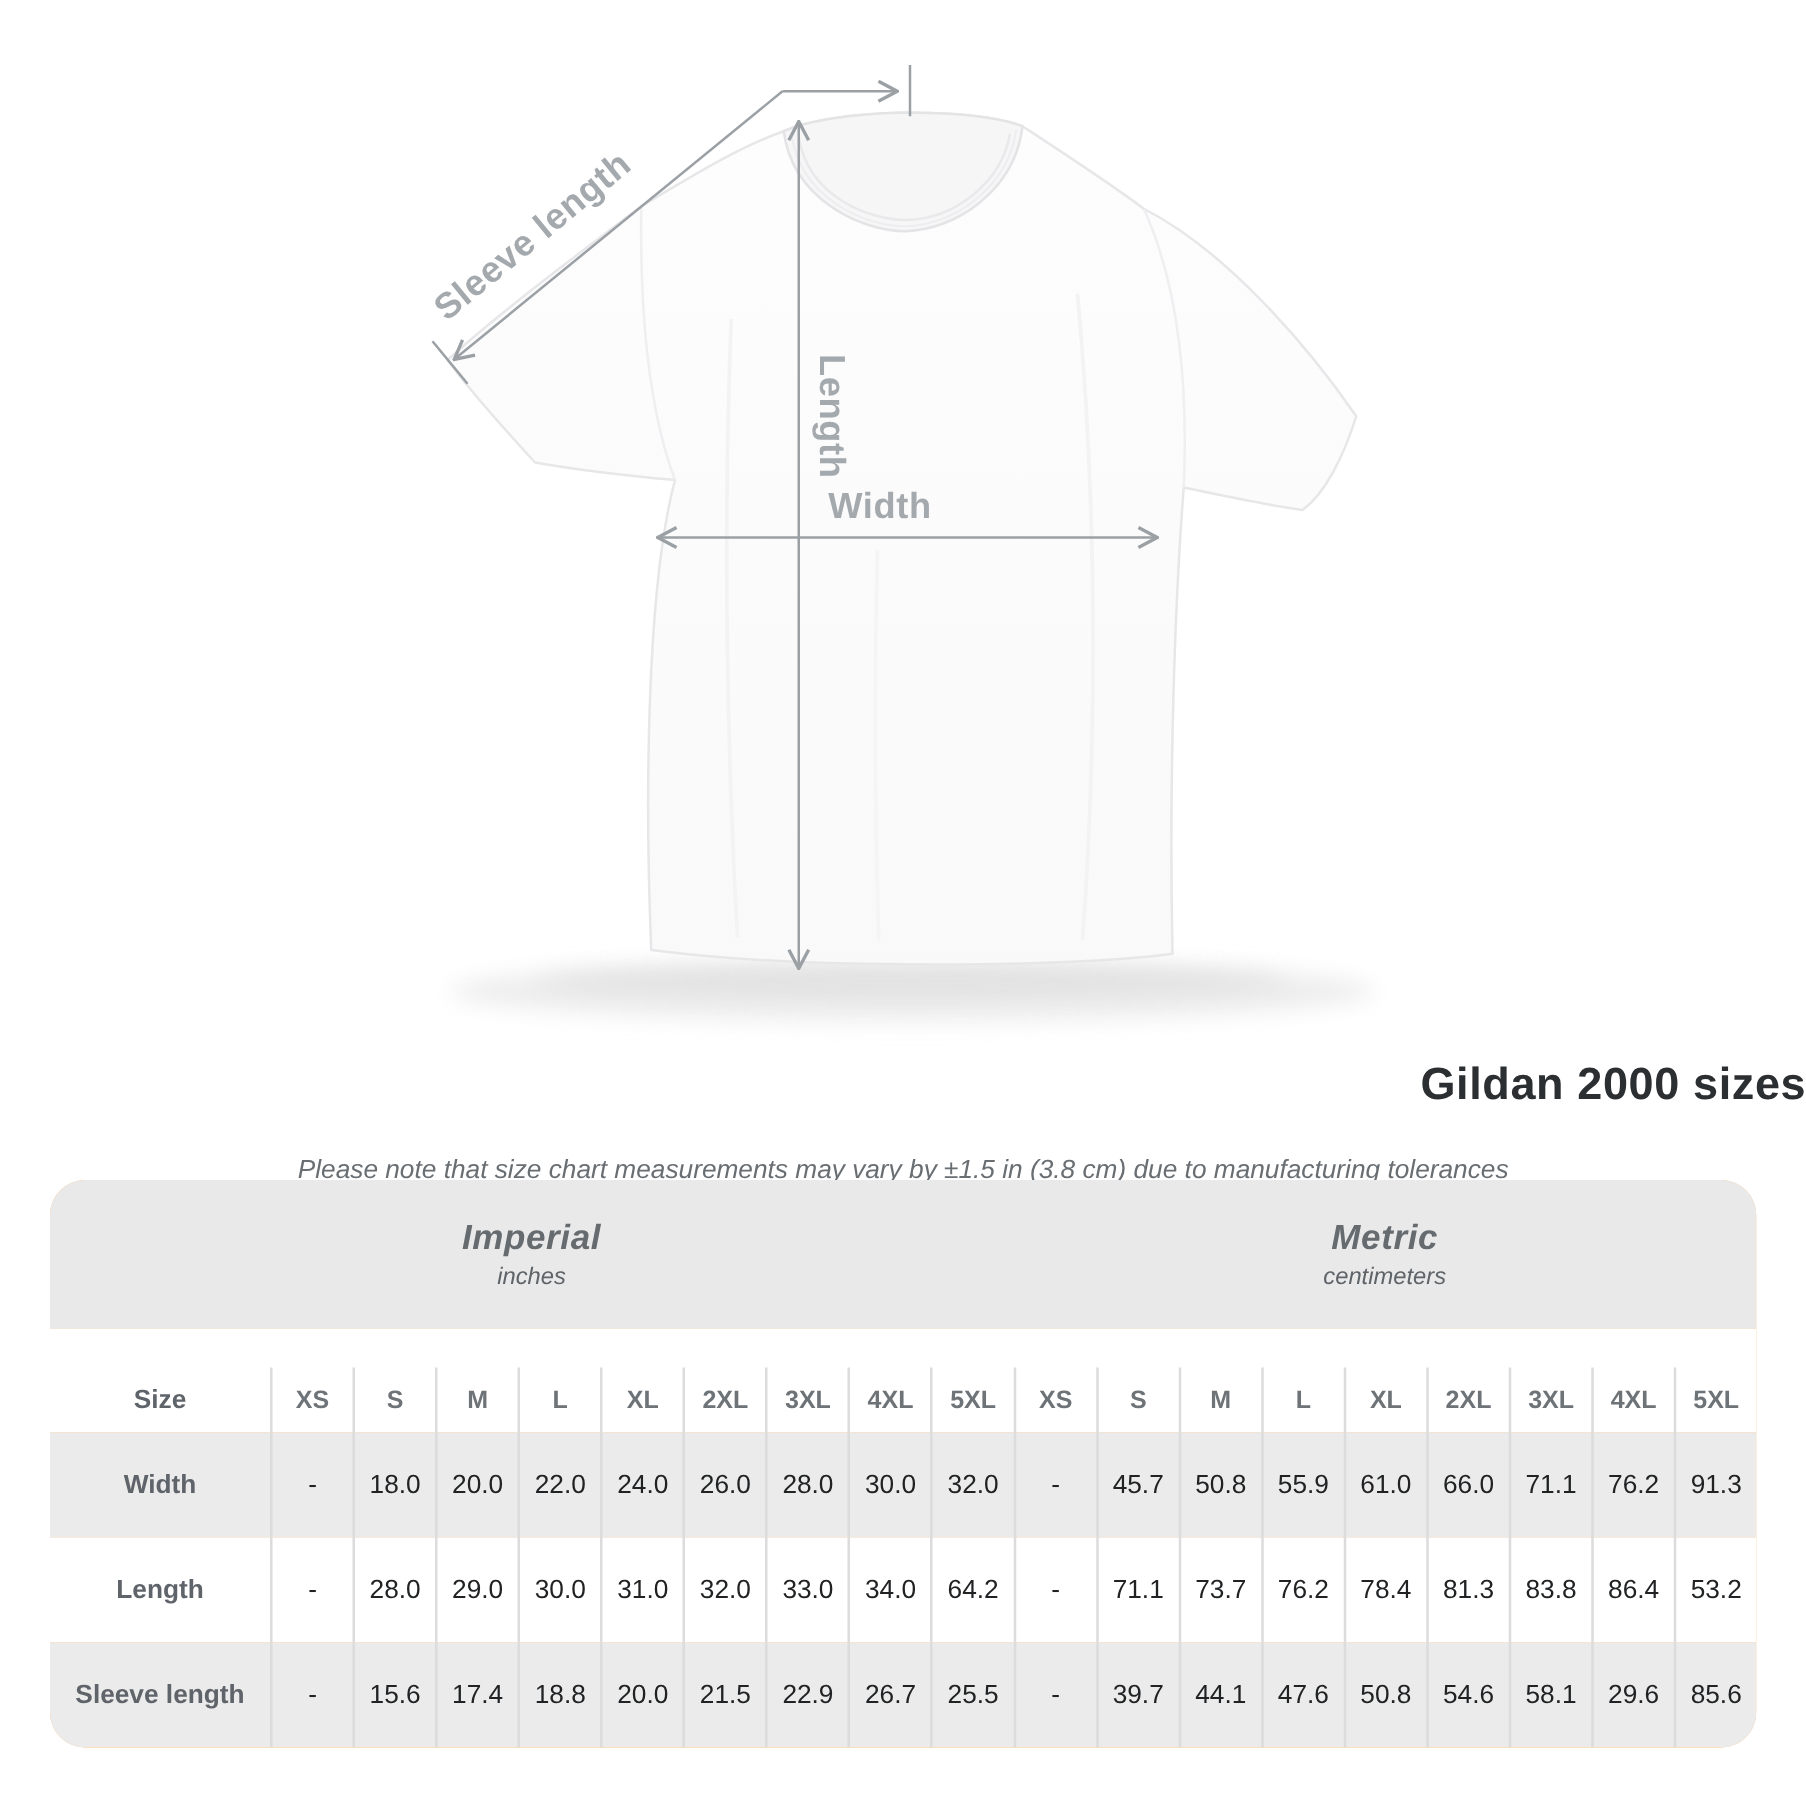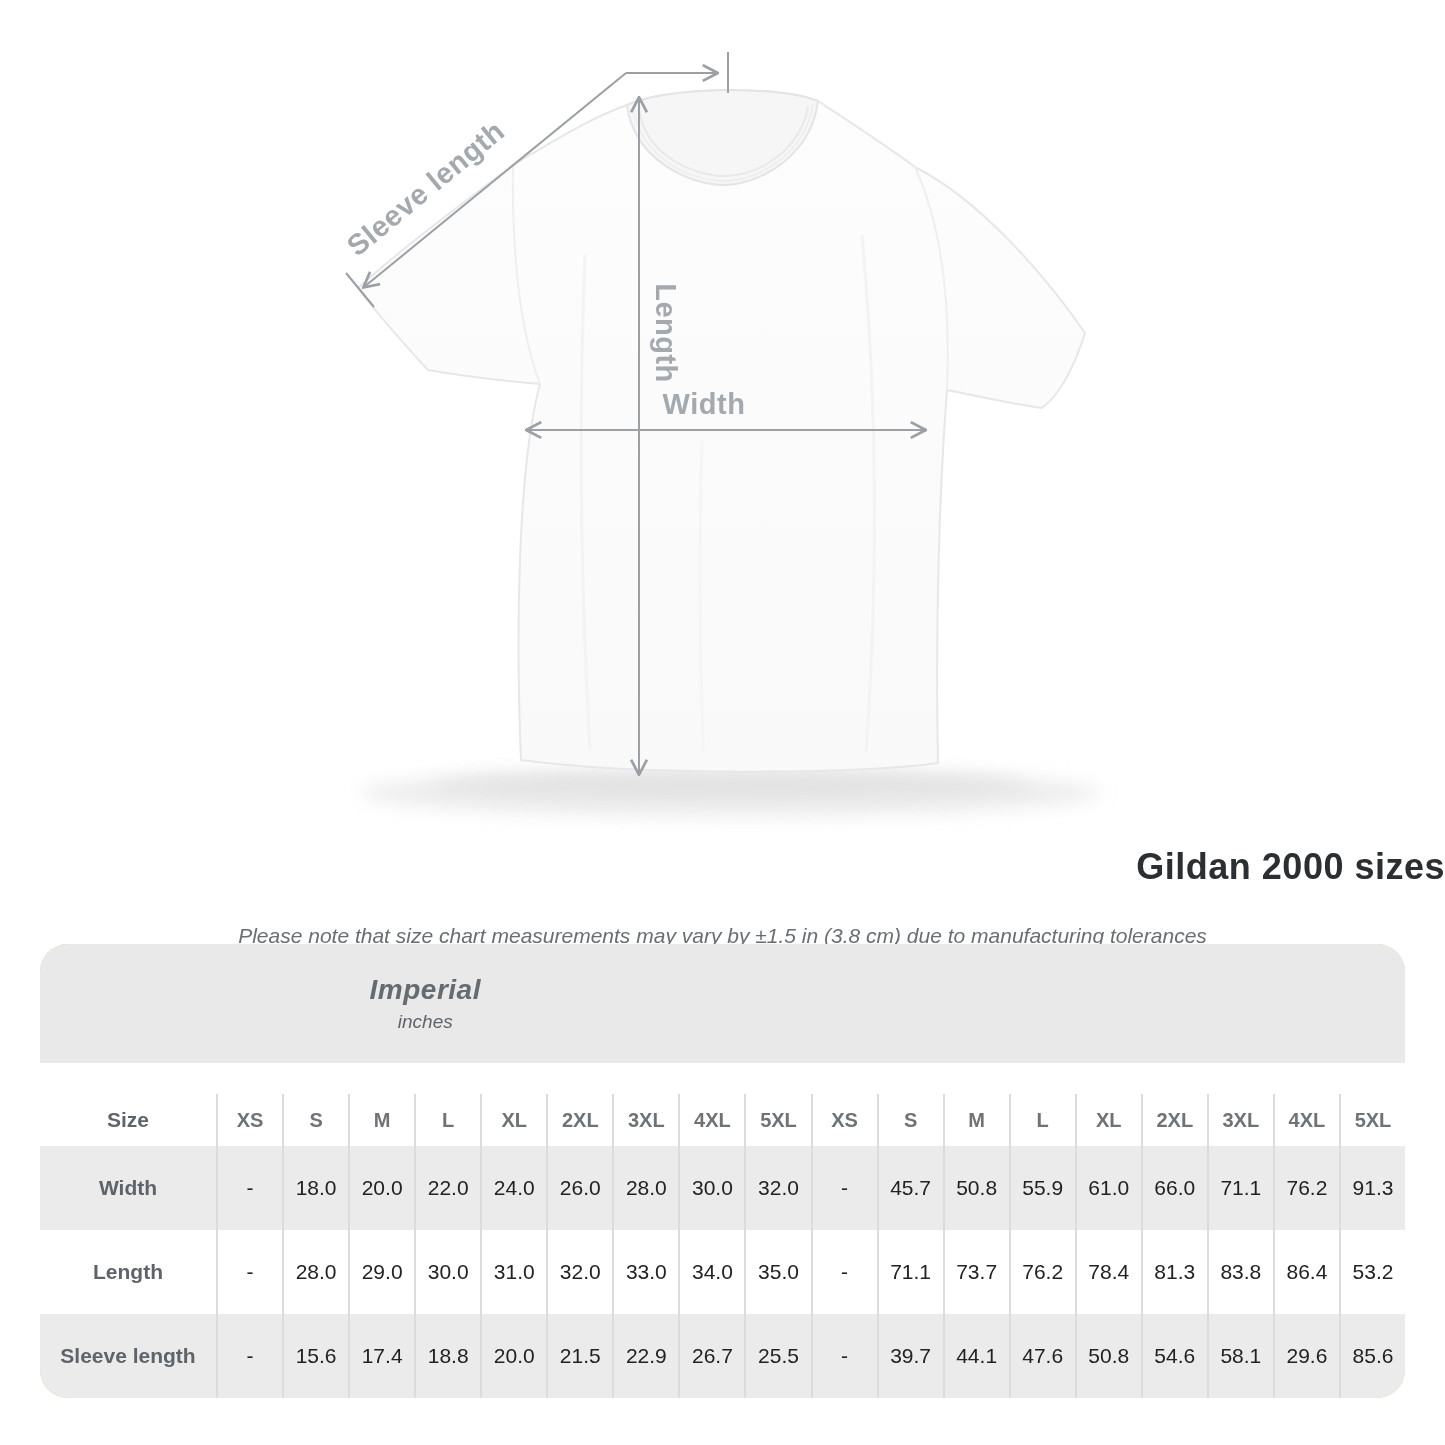--- a/index.html
+++ b/index.html
@@ -109,20 +109,24 @@
 
   <h1 class="page-title">Gildan 2000 sizes</h1>
   <p class="page-subtitle">Please note that size chart measurements may vary by ±1.5 in (3.8 cm) due to manufacturing tolerances</p>
 
   <div class="size-table">
 
     <div class="band">
       <div class="band-half imperial">
         <div class="band-title">Imperial</div>
         <div class="band-unit">inches</div>
+      </div>
+      <div class="band-half metric">
+        <div class="band-title">Metric</div>
+        <div class="band-unit">centimeters</div>
       </div>
     </div>
 
     <div class="trow header">
       <div class="cell szhead rowlab">Size</div>
       <div class="cell szhead">XS</div>
       <div class="cell szhead">S</div>
       <div class="cell szhead">M</div>
       <div class="cell szhead">L</div>
       <div class="cell szhead">XL</div>
@@ -166,21 +170,21 @@
     <div class="trow r2">
       <div class="cell rowlab">Length</div>
       <div class="cell">-</div>
       <div class="cell">28.0</div>
       <div class="cell">29.0</div>
       <div class="cell">30.0</div>
       <div class="cell">31.0</div>
       <div class="cell">32.0</div>
       <div class="cell">33.0</div>
       <div class="cell">34.0</div>
-      <div class="cell">35.0</div>
+      <div class="cell">64.2</div>
       <div class="cell">-</div>
       <div class="cell">71.1</div>
       <div class="cell">73.7</div>
       <div class="cell">76.2</div>
       <div class="cell">78.4</div>
       <div class="cell">81.3</div>
       <div class="cell">83.8</div>
       <div class="cell">86.4</div>
       <div class="cell">53.2</div>
     </div>

